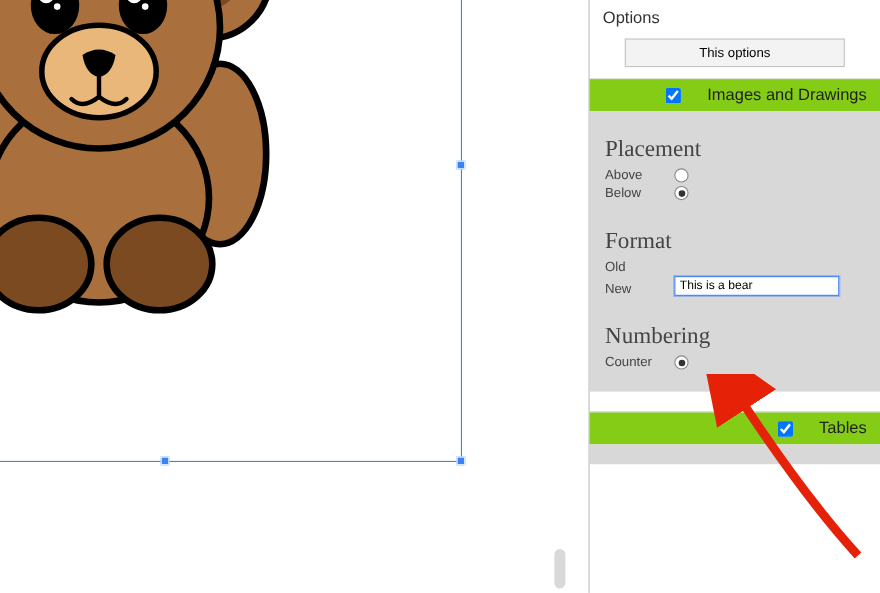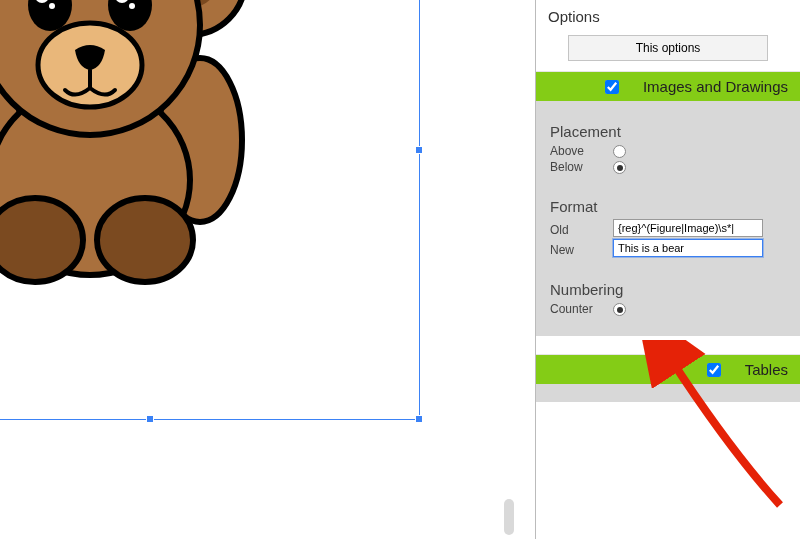--- a/index.html
+++ b/index.html
@@ -79,24 +79,25 @@
       justify-content:flex-end;
     }
     .section-head input[type=checkbox]{
       width:14px;height:14px;
     }
     .section-body {
       background: #d8d8d8;
       padding: 12px 14px 18px;
     }
     .group-title {
-      font-size: 15px;
+      font-size: 21px;
       color: #444;
       margin-bottom: 4px;
       padding-top: 10px;
+      font-family: Liberation Serif, serif;
     }
     .row {
       display: flex;
       align-items: flex-end;
       font-size: 12px;
       margin: 2px 0;
       gap: 8px;
     }
     .row .lab { width: 55px; color:#444; }
     .radio {
@@ -213,21 +214,20 @@
       <span class="radio"></span>
     </div>
     <div class="row">
       <span class="lab">Below</span>
       <span class="radio checked"></span>
     </div>
 
     <div class="group-title" style="padding-top:22px">Format</div>
     <div class="row">
       <span class="lab">Old</span>
-      <input class="txtfield" value="{reg}^(Figure|Image)\s*|" style="">
     </div>
     <div class="row">
       <span class="lab">New</span>
       <input class="txtfield focus" value="This is a bear" style="">
     </div>
 
     <div class="group-title" style="padding-top:22px">Numbering</div>
     <div class="row">
       <span class="lab">Counter</span>
       <span class="radio checked"></span>

